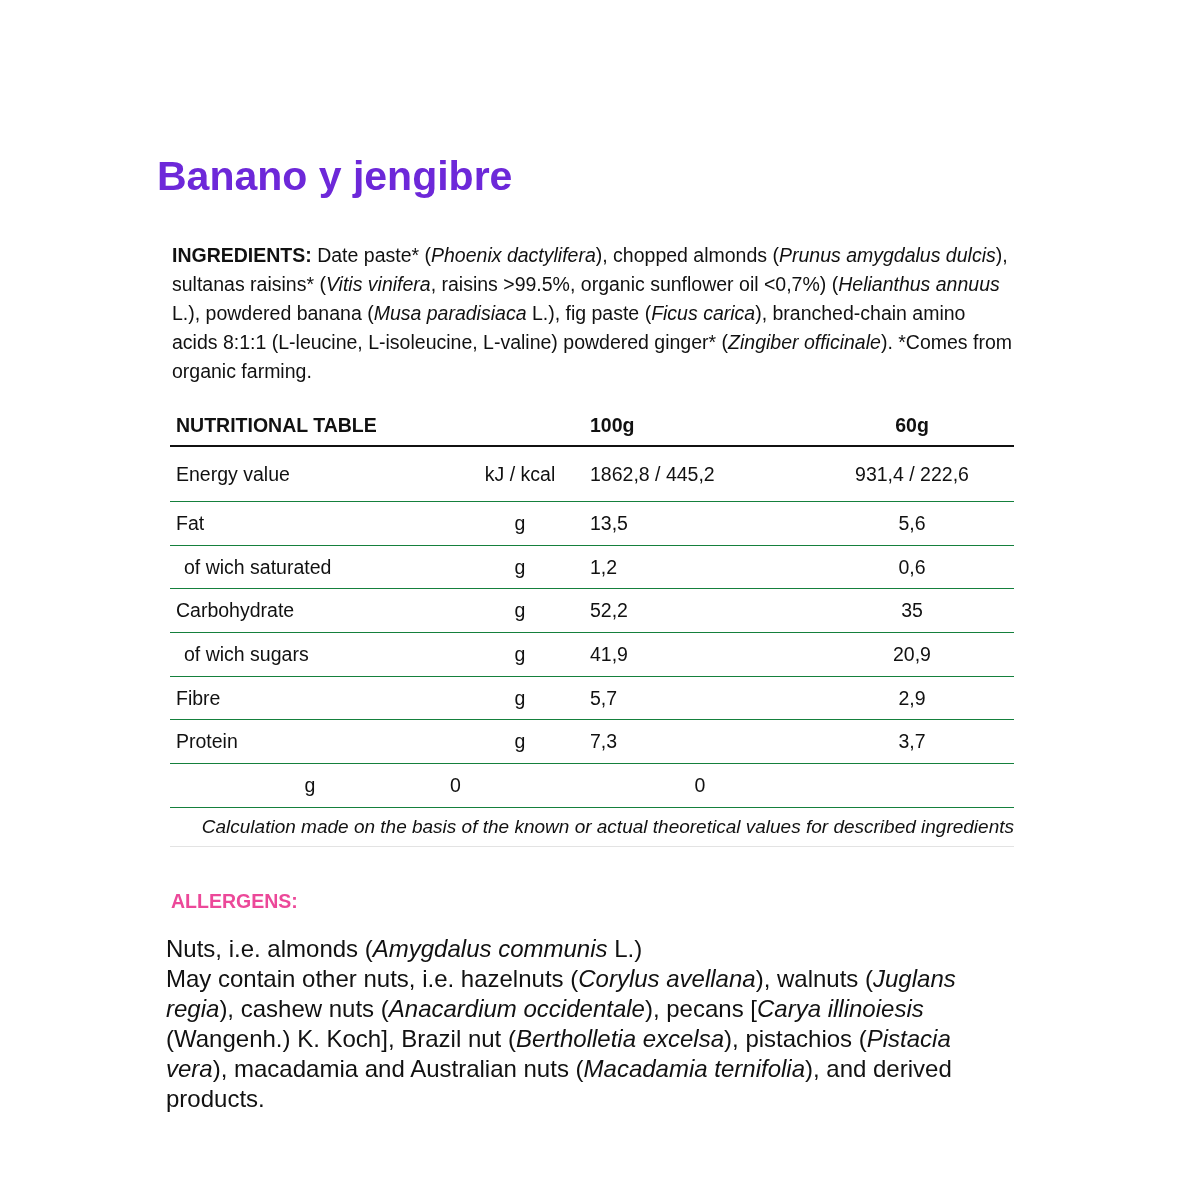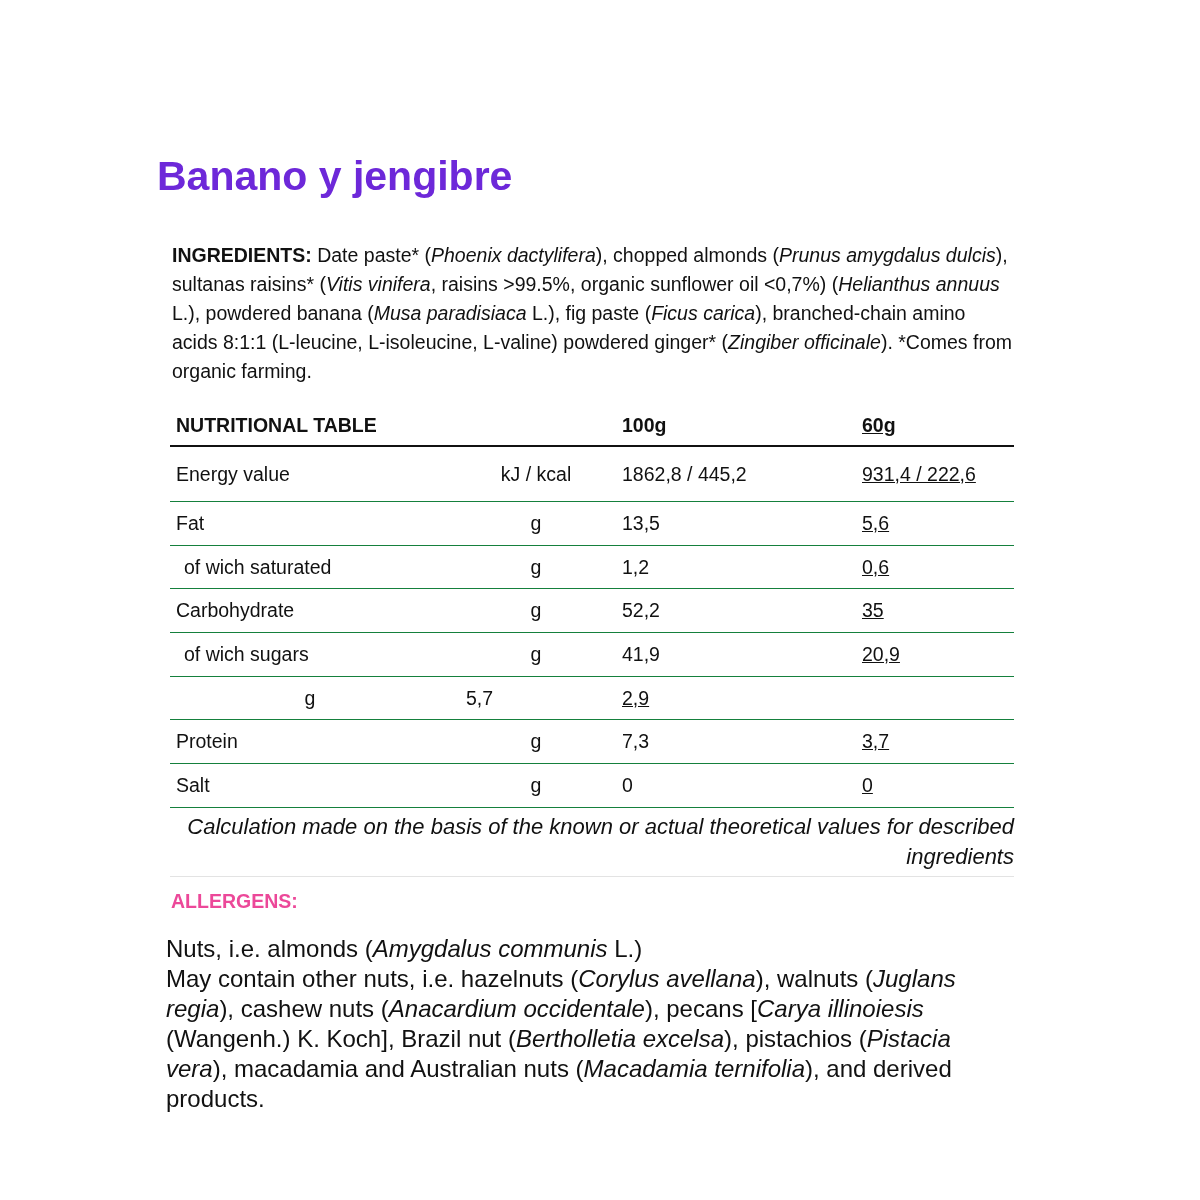--- a/index.html
+++ b/index.html
@@ -19,33 +19,32 @@
   }
   .it{font-style:italic;}
   .bd{font-weight:700;}
   .table-block{
     position:absolute;left:170px;top:405px;width:844px;
     font-size:19.5px;
   }
   .thead,.trow{
     display:grid;grid-template-columns:280px 140px 224px 200px;
     align-items:center;
-    gap:16px;
   }
   .thead{height:40px;border-bottom:2px solid #111111;font-weight:700;}
   .trow{height:42.7px;border-bottom:1px solid #15803d;}
   .trow:first-child{height:54px;}
   .c.label{padding-left:6px;}
   .trow.indent .c.label{padding-left:14px;}
   .c.unit{text-align:center;}
   .c.v100{text-align:left;}
-  .c.v60{text-align:left;padding-right:4px;text-decoration:underline;}
+  .c.v60{text-align:center;padding-right:4px;}
   .note{
     margin:4px 0 0 0;text-align:right;font-style:italic;
-    font-size:22px;line-height:30px;
+    font-size:19px;line-height:30px;
   }
   .divider{
     margin-top:4px;border-top:1px solid #e3e3e3;height:0;
   }
   .allergens-heading{
     position:absolute;left:171px;top:889px;margin:0;
     font-size:19.5px;line-height:24px;font-weight:700;color:#ec4899;
   }
   .allergens{
     position:absolute;left:166px;top:934px;width:844px;
@@ -94,32 +93,32 @@
           <div class="c v100">52,2</div>
           <div class="c v60">35</div>
         </div>
         <div class="trow indent">
           <div class="c label">of wich sugars</div>
           <div class="c unit">g</div>
           <div class="c v100">41,9</div>
           <div class="c v60">20,9</div>
         </div>
         <div class="trow">
+          <div class="c label">Fibre</div>
           <div class="c unit">g</div>
           <div class="c v100">5,7</div>
           <div class="c v60">2,9</div>
         </div>
         <div class="trow">
           <div class="c label">Protein</div>
           <div class="c unit">g</div>
           <div class="c v100">7,3</div>
           <div class="c v60">3,7</div>
         </div>
         <div class="trow">
-          <div class="c label">Salt</div>
           <div class="c unit">g</div>
           <div class="c v100">0</div>
           <div class="c v60">0</div>
         </div>
       </div>
     <p class="note">Calculation made on the basis of the known or actual theoretical values for described ingredients</p>
     <div class="divider"></div>
   </div>
 
   <h2 class="allergens-heading">ALLERGENS:</h2>

